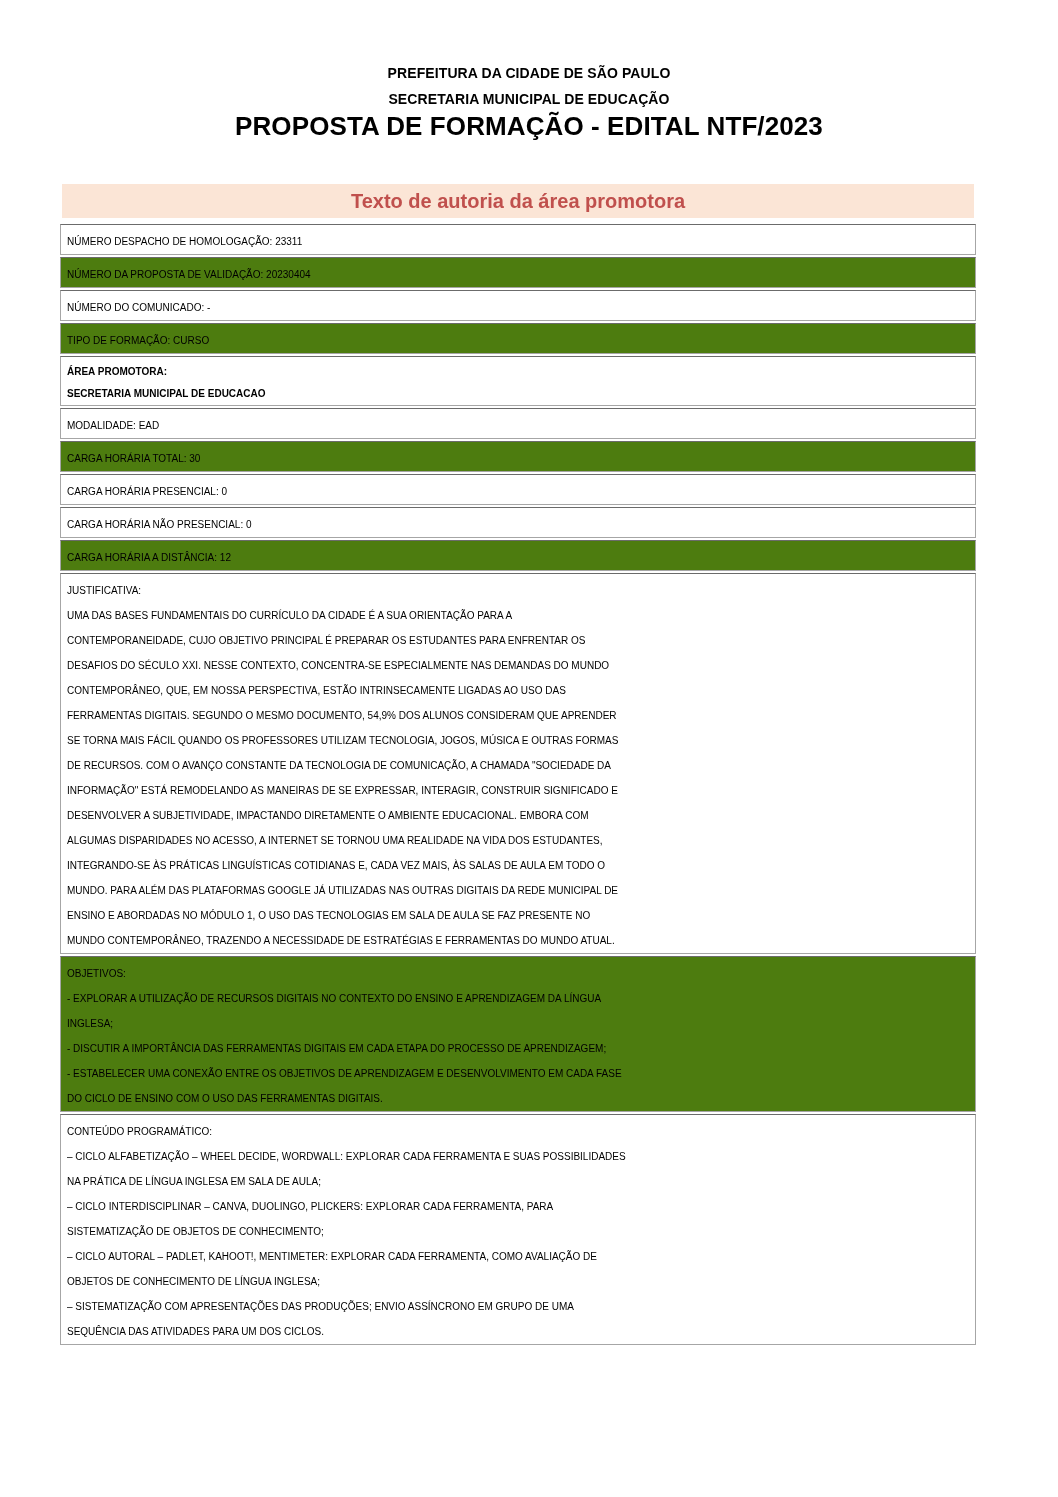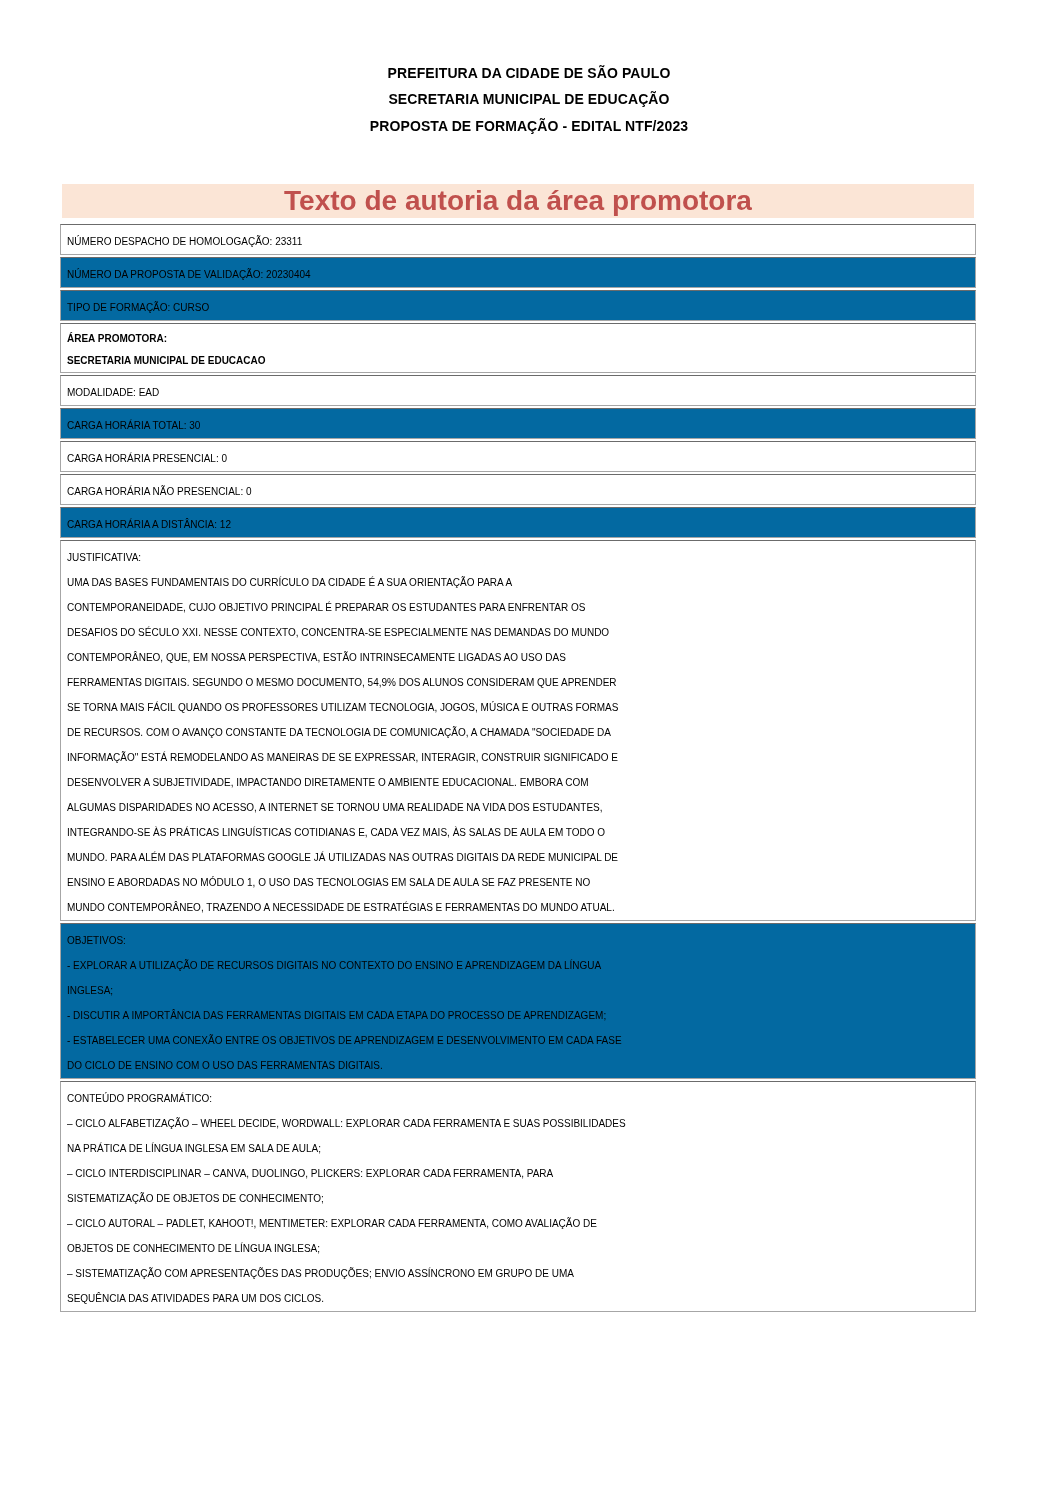--- a/index.html
+++ b/index.html
@@ -32,37 +32,37 @@
     text-align: center;
   }
   .title-line {
     font-weight: bold;
     font-size: 14px;
     line-height: 26px;
     letter-spacing: 0.1px;
     white-space: nowrap;
   }
   .title-line.big {
-    font-size: 14px;
+    font-size: 26px;
     line-height: 28px;
   }
 
   
   .banner {
     position: absolute;
     left: 62px;
     top: 184px;
     width: 912px;
     height: 34px;
     background: #fbe5d6;
     text-align: center;
   }
   .banner-text {
     display: block;
-    font-size: 28px;
+    font-size: 20px;
     font-weight: bold;
     color: #c0504d;
     line-height: 34px;
     white-space: nowrap;
   }
 
   
   .doc-table {
     position: absolute;
     left: 60px;
@@ -74,21 +74,21 @@
   .doc-table td {
     border: 1px solid #a6a6a6;
     border-top-color: #6b6b6b;
     padding: 4px 6px 0 6px;
     vertical-align: top;
     font-size: 10px;
     line-height: 25px;
     background: #ffffff;
   }
   .doc-table tr.shade td {
-    background: #0369a1;
+    background: #4d7c0f;
   }
   .doc-table td.tight {
     line-height: 22px;
   }
   .bold-row {
     font-weight: bold;
     font-size: 14.6px;
     line-height: 23px;
     margin-top: 45px;
   }
@@ -120,20 +120,23 @@
     <tbody>
 
       <tr>
         <td>NÚMERO DESPACHO DE HOMOLOGAÇÃO:  23311</td>
       </tr>
 
       <tr class="shade">
         <td>NÚMERO DA PROPOSTA DE VALIDAÇÃO:  20230404</td>
       </tr>
 
+      <tr>
+        <td>NÚMERO DO COMUNICADO:  -</td>
+      </tr>
 
       <tr class="shade">
         <td>TIPO DE FORMAÇÃO: CURSO</td>
       </tr>
 
       <tr>
         <td class="bold-row tight">
           <span class="cell-line">ÁREA PROMOTORA:</span>
           <span class="cell-line">SECRETARIA MUNICIPAL DE EDUCACAO</span>
         </td>

